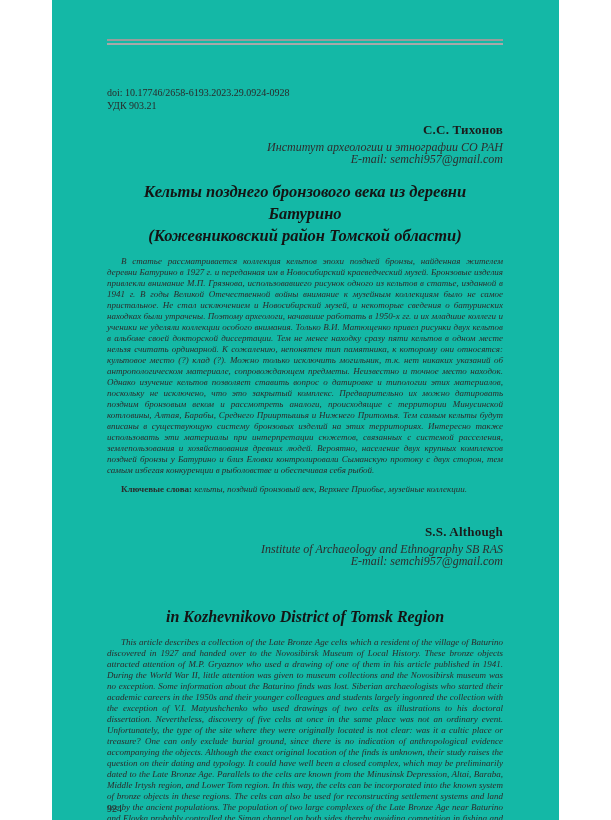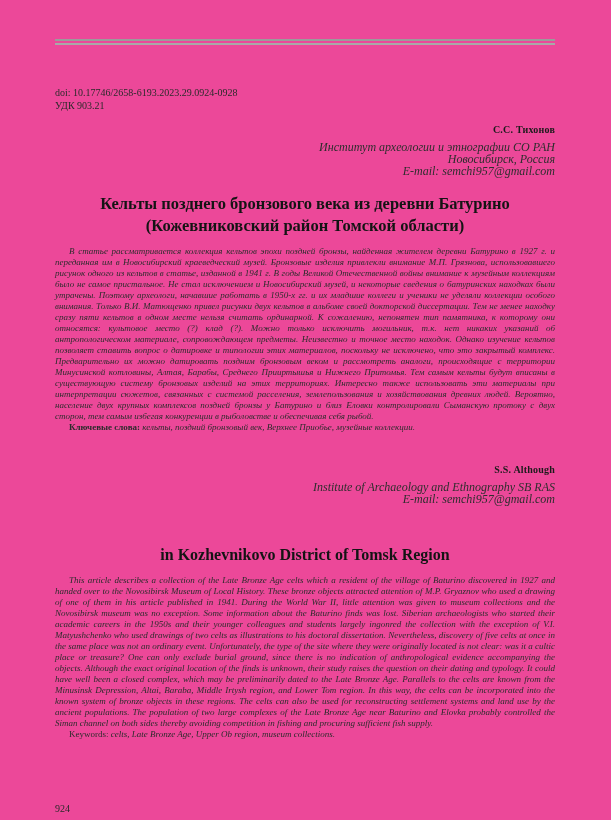--- a/index.html
+++ b/index.html
@@ -2,24 +2,24 @@
 <html lang="ru"><head>
 <meta charset="utf-8">
 <style>
   html, body {
     margin: 0;
     padding: 0;
     background: #ffffff;
   }
   .page {
     position: relative;
-    width: 611px;
+    width: 507px;
     height: 820px;
     margin: 0 auto;
-    background: #ec4899;
+    background: #14b8a6;
     font-family: "Liberation Serif", serif;
     color: #222222;
     box-sizing: border-box;
     padding: 0 56px 0 55px;
     overflow: hidden;
   }
   .top-rule {
     margin-top: 39px;
     height: 2px;
     border-top: 2px solid #9b9b9b;
@@ -31,37 +31,38 @@
     line-height: 13px;
     color: #2a2a2a;
   }
   .author-block {
     text-align: right;
   }
   .author-block.ru { margin-top: 11px; }
   .author-block.en { margin-top: 30px; }
   .author-name {
     font-weight: bold;
-    font-size: 10px;
+    font-size: 13px;
     line-height: 14px;
     color: #1b1b1b;
     letter-spacing: 0.2px;
   }
   .affiliation {
     margin-top: 4px;
     font-style: italic;
     font-size: 12px;
     line-height: 12px;
     color: #2e2e2e;
   }
   .article-title {
     margin: 0;
     text-align: center;
     font-weight: bold;
     color: #141414;
+    font-style: italic;
   }
   .article-title.ru {
     margin-top: 16px;
     font-size: 16.5px;
     line-height: 22px;
   }
   .article-title.en {
     margin-top: 17px;
     font-size: 16px;
     line-height: 22px;
@@ -71,21 +72,21 @@
     font-style: italic;
     font-size: 9px;
     line-height: 11px;
     text-align: justify;
     text-indent: 14px;
     color: #2c2c2c;
     hyphens: auto;
     -webkit-hyphens: auto;
   }
   .keywords {
-    margin: 0 0 0 0;
+    margin: 8px 0 0 0;
     font-size: 9px;
     line-height: 11px;
     text-indent: 14px;
     text-align: justify;
     color: #2c2c2c;
   }
   .keywords .kw-label-ru { font-weight: bold; font-style: normal; }
   .keywords .kw-label-en { font-weight: normal; font-style: normal; }
   .keywords .kw-text { font-style: italic; }
   .page-number {
@@ -105,21 +106,20 @@
 
   <div class="meta">
     <div>doi: 10.17746/2658-6193.2023.29.0924-0928</div>
     <div>УДК 903.21</div>
   </div>
 
   <div class="author-block ru">
     <div class="author-name">С.С. Тихонов</div>
     <div class="affiliation">
       <div>Институт археологии и этнографии СО РАН</div>
-      <div>Новосибирск, Россия</div>
       <div>E-mail: semchi957@gmail.com</div>
     </div>
   </div>
 
   <h1 class="article-title ru">
     <span>Кельты позднего бронзового века из деревни Батурино</span><br>
     <span>(Кожевниковский район Томской области)</span>
   </h1>
 
   <p class="abstract" lang="ru">В статье рассматривается коллекция кельтов эпохи поздней бронзы, найденная жителем деревни Батурино в 1927 г. и переданная им в Новосибирский краеведческий музей. Бронзовые изделия привлекли внимание М.П. Грязнова, использовавшего рисунок одного из кельтов в статье, изданной в 1941 г. В годы Великой Отечественной войны внимание к музейным коллекциям было не самое пристальное. Не стал исключением и Новосибирский музей, и некоторые сведения о батуринских находках были утрачены. Поэтому археологи, начавшие работать в 1950-х гг. и их младшие коллеги и ученики не уделяли коллекции особого внимания. Только В.И. Матющенко привел рисунки двух кельтов в альбоме своей докторской диссертации. Тем не менее находку сразу пяти кельтов в одном месте нельзя считать ординарной. К сожалению, непонятен тип памятника, к которому они относятся: культовое место (?) клад (?). Можно только исключить могильник, т.к. нет никаких указаний об антропологическом материале, сопровождающем предметы. Неизвестно и точное место находок. Однако изучение кельтов позволяет ставить вопрос о датировке и типологии этих материалов, поскольку не исключено, что это закрытый комплекс. Предварительно их можно датировать поздним бронзовым веком и рассмотреть аналоги, происходящие с территории Минусинской котловины, Алтая, Барабы, Среднего Прииртышья и Нижнего Притомья. Тем самым кельты будут вписаны в существующую систему бронзовых изделий на этих территориях. Интересно также использовать эти материалы при интерпретации сюжетов, связанных с системой расселения, землепользования и хозяйствования древних людей. Вероятно, население двух крупных комплексов поздней бронзы у Батурино и близ Еловки контролировали Сыманскую протоку с двух сторон, тем самым избегая конкуренции в рыболовстве и обеспечивая себя рыбой.</p>

